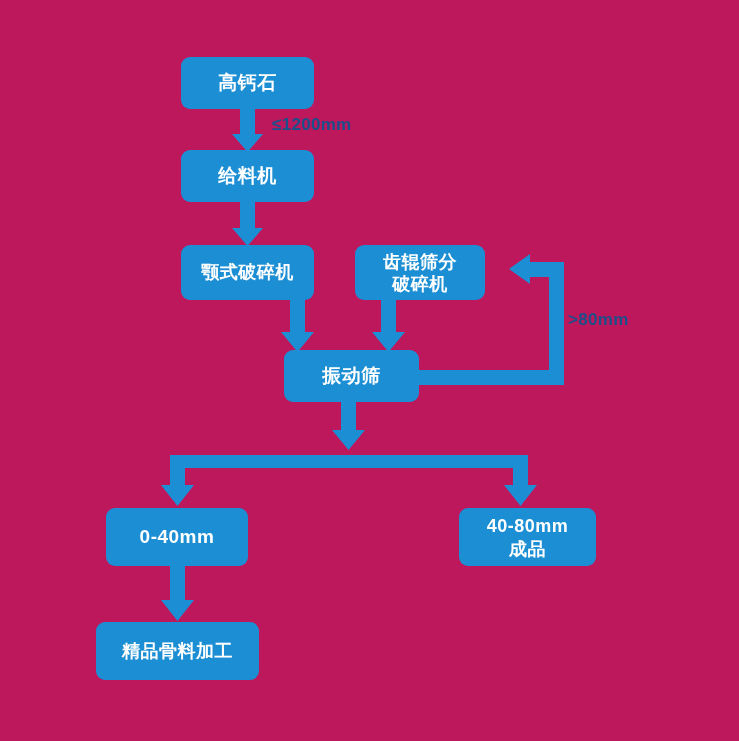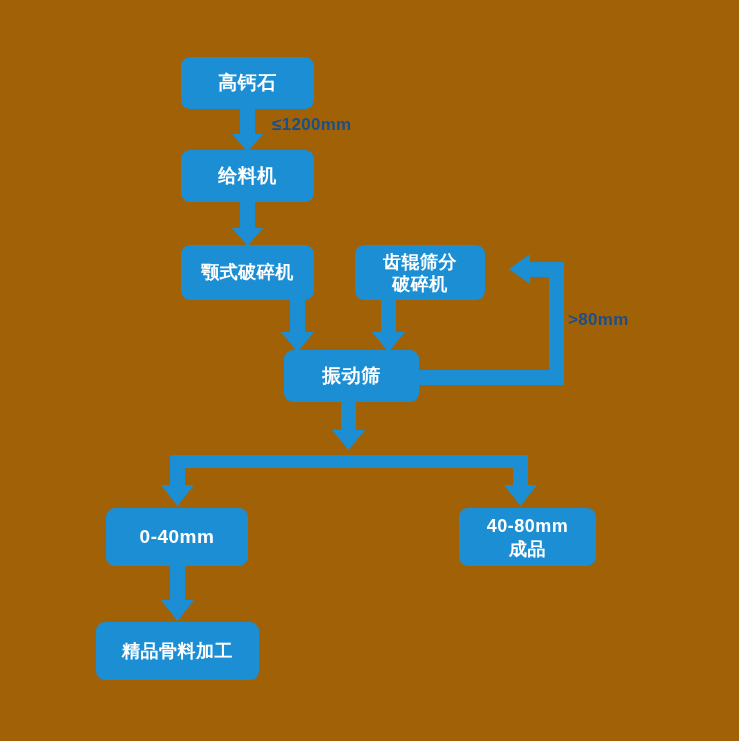--- a/index.html
+++ b/index.html
@@ -10,21 +10,21 @@
   body {
     width: 739px;
     height: 741px;
     font-family: "Liberation Sans", "DejaVu Sans", sans-serif;
     overflow: hidden;
   }
   #flow-root {
     position: relative;
     width: 739px;
     height: 741px;
-    background: #a16207;
+    background: #be185d;
   }
   svg.flow-canvas {
     position: absolute;
     top: 0;
     left: 0;
     width: 739px;
     height: 741px;
     display: block;
   }
   .node-rect {

